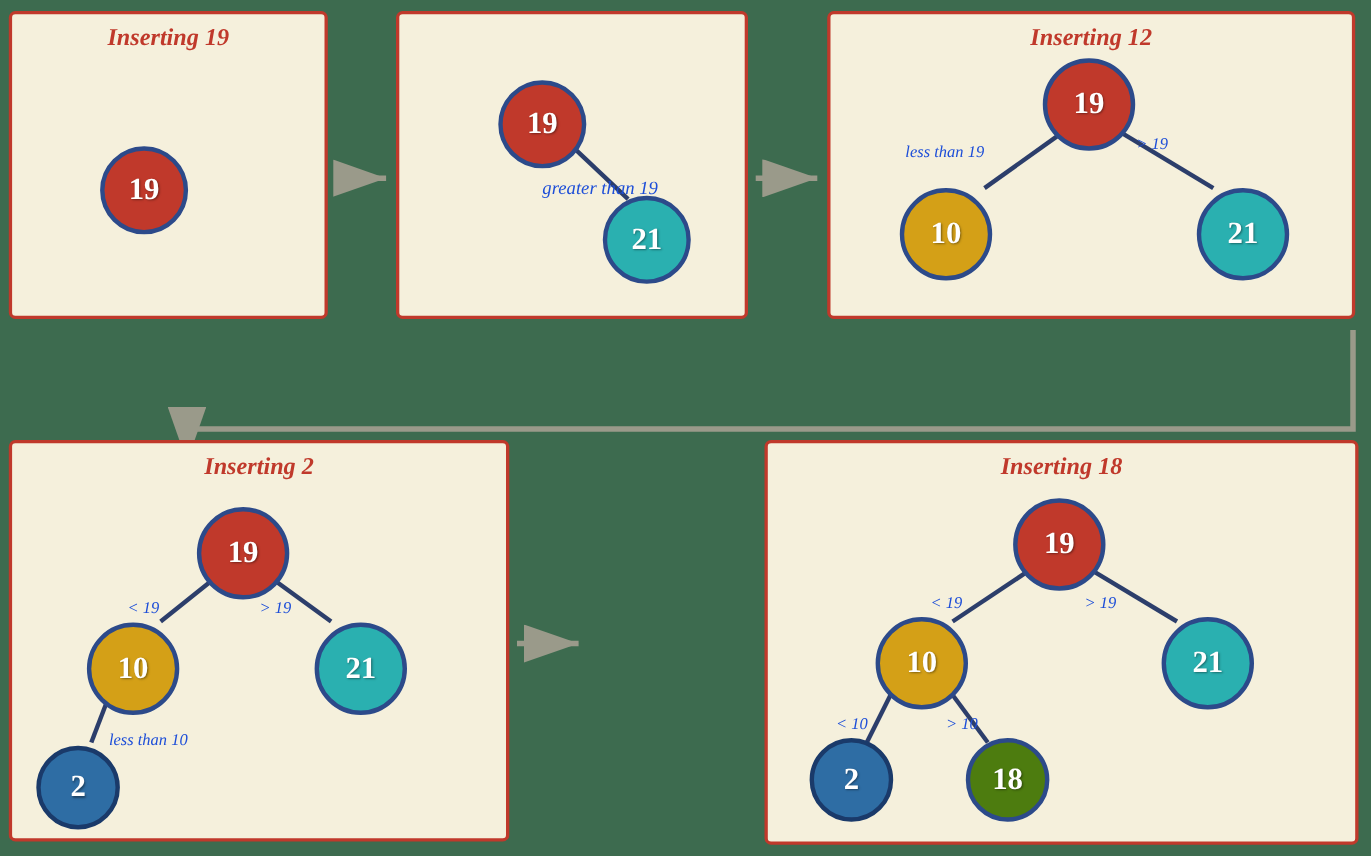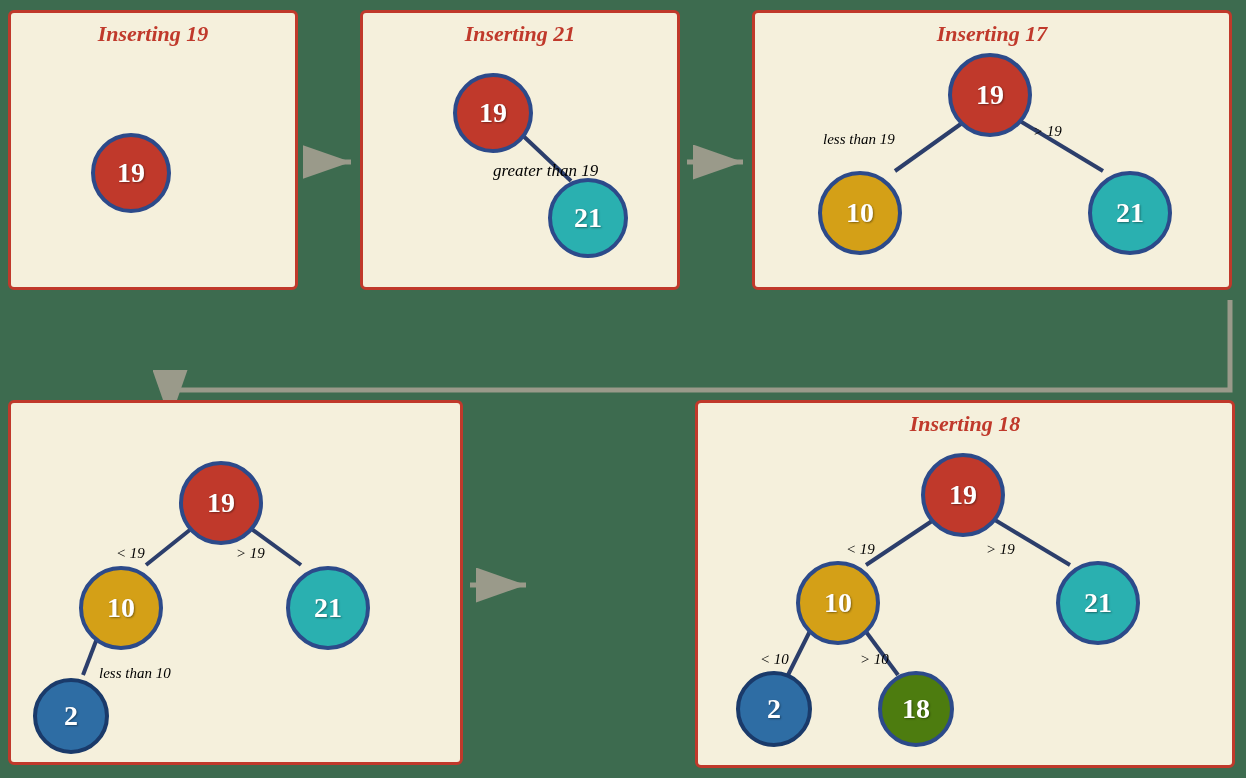--- a/index.html
+++ b/index.html
@@ -44,21 +44,21 @@
 
     .node-red { background-color: #c0392b; border-color: #2c4a8a; }
     .node-teal { background-color: #2ab0b0; border-color: #2c4a8a; text-align: center; }
     .node-yellow { background-color: #d4a017; border-color: #2c4a8a; }
     .node-blue { background-color: #2e6da4; border-color: #1a3a6a; }
     .node-gray { background-color: #4d7c0f; border-color: #2c4a8a; }
 
     .label-text {
       position: absolute;
       font-size: 16px;
-      color: #000000;
+      color: #1d4ed8;
       font-style: italic;
       font-weight: normal;
     }
 
     svg.connections {
       position: absolute;
       top: 0; left: 0;
       width: 100%; height: 100%;
       pointer-events: none;
       overflow: visible;
@@ -79,21 +79,20 @@
 <svg style="position:absolute;left:303px;top:145px;width:55px;height:35px;">
   <defs>
     <marker id="arrowhead1" markerWidth="10" markerHeight="7" refX="10" refY="3.5" orient="auto">
       <polygon points="0 0, 10 3.5, 0 7" fill="#9a9a8a"></polygon>
     </marker>
   </defs>
   <line x1="2" y1="17" x2="48" y2="17" stroke="#9a9a8a" stroke-width="5" marker-end="url(#arrowhead1)"></line>
 </svg>
 
 <div class="panel" style="left:360px; top:10px; width:320px; height:280px;">
-  <div class="panel-title">Inserting 21</div>
   <svg class="connections">
 
     <line x1="155" y1="118" x2="208" y2="168" stroke="#2c3e6b" stroke-width="4"></line>
   </svg>
 
   <div class="label-text" style="left:130px;top:148px;font-size:17px;">
     greater than 19
   </div>
 
   <div class="node node-red" style="width:80px;height:80px;left:90px;top:60px;">
@@ -108,21 +107,21 @@
 <svg style="position:absolute;left:685px;top:145px;width:65px;height:35px;">
   <defs>
     <marker id="arrowhead2" markerWidth="10" markerHeight="7" refX="10" refY="3.5" orient="auto">
       <polygon points="0 0, 10 3.5, 0 7" fill="#9a9a8a"></polygon>
     </marker>
   </defs>
   <line x1="2" y1="17" x2="58" y2="17" stroke="#9a9a8a" stroke-width="5" marker-end="url(#arrowhead2)"></line>
 </svg>
 
 <div class="panel" style="left:752px; top:10px; width:480px; height:280px;">
-  <div class="panel-title">Inserting 17</div>
+  <div class="panel-title">Inserting 12</div>
   <svg class="connections">
     <line x1="210" y1="108" x2="140" y2="158" stroke="#2c3e6b" stroke-width="4"></line>
     <line x1="265" y1="108" x2="348" y2="158" stroke="#2c3e6b" stroke-width="4"></line>
   </svg>
 
   <div class="label-text" style="left:68px;top:118px;font-size:15px;">less than 19</div>
   <div class="label-text" style="left:278px;top:110px;font-size:15px;">&gt; 19</div>
 
   <div class="node node-red" style="width:84px;height:84px;left:193px;top:40px;">
     <span>19</span>
@@ -141,20 +140,21 @@
   <defs>
     <marker id="arrowhead3" markerWidth="10" markerHeight="7" refX="10" refY="3.5" orient="auto">
       <polygon points="0 0, 10 3.5, 0 7" fill="#9a9a8a"></polygon>
     </marker>
   </defs>
 
   <polyline points="1080,10 1080,100 20,100 20,130" fill="none" stroke="#9a9a8a" stroke-width="5" marker-end="url(#arrowhead3)"></polyline>
 </svg>
 
 <div class="panel" style="left:8px; top:400px; width:455px; height:365px;">
+  <div class="panel-title">Inserting 2</div>
   <svg class="connections">
     <line x1="185" y1="122" x2="135" y2="162" stroke="#2c3e6b" stroke-width="4"></line>
     <line x1="235" y1="122" x2="290" y2="162" stroke="#2c3e6b" stroke-width="4"></line>
     <line x1="90" y1="225" x2="72" y2="272" stroke="#2c3e6b" stroke-width="4"></line>
   </svg>
 
   <div class="label-text" style="left:105px;top:142px;font-size:15px;">&lt; 19</div>
   <div class="label-text" style="left:225px;top:142px;font-size:15px;">&gt; 19</div>
   <div class="label-text" style="left:88px;top:262px;font-size:15px;">less than 10</div>
 

